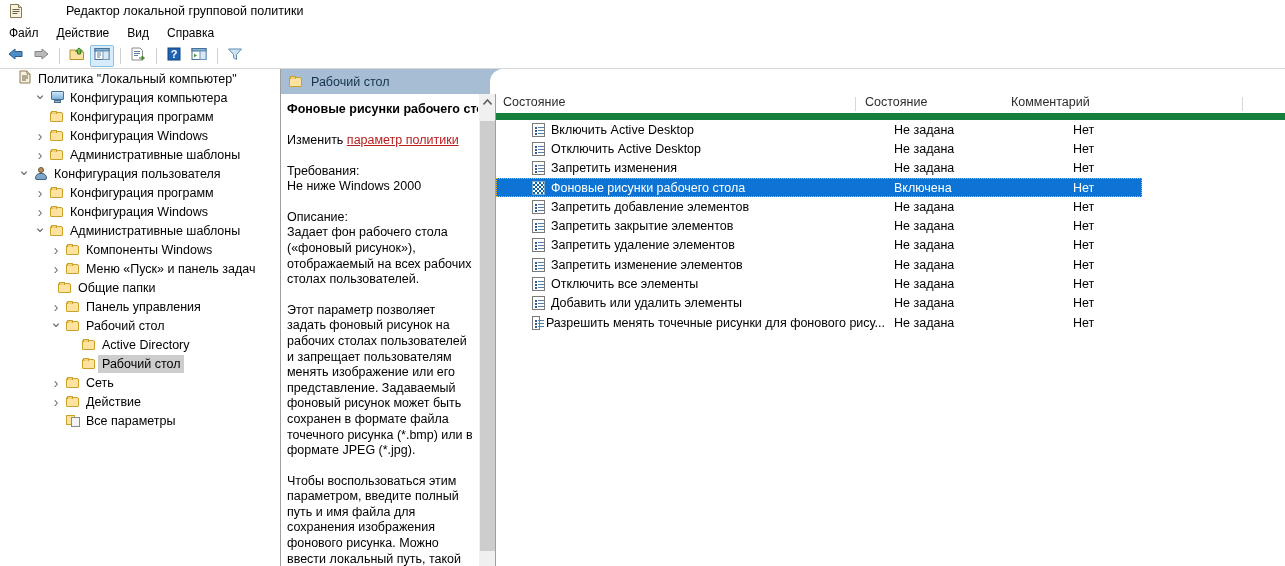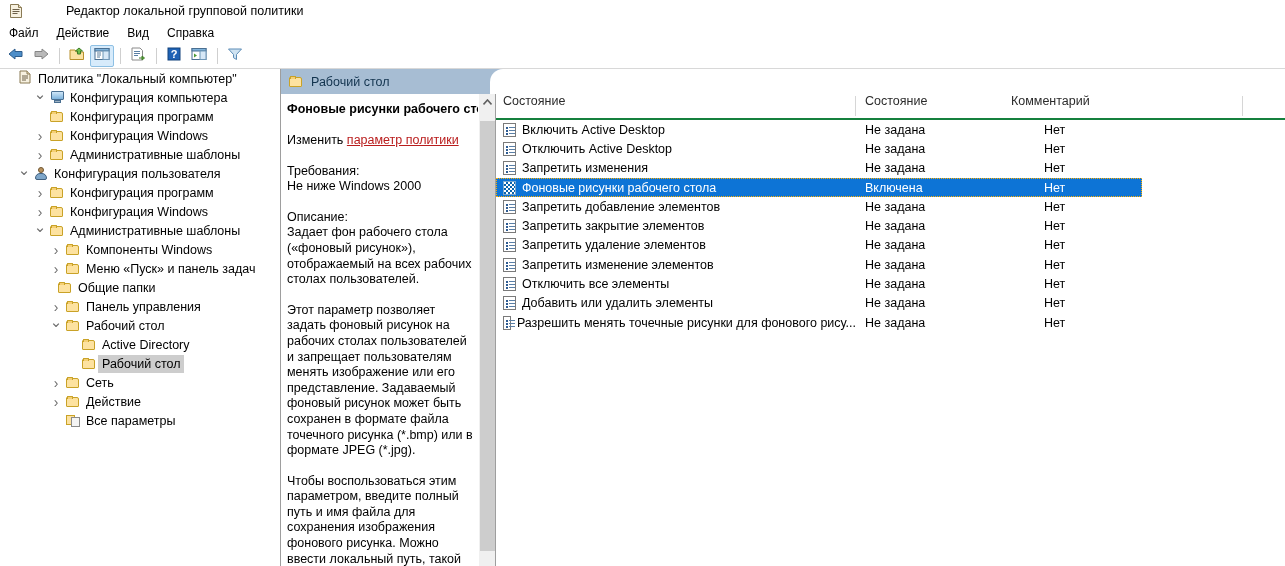--- a/index.html
+++ b/index.html
@@ -336,21 +336,22 @@
   
   .list-panel {
     flex: 1 1 auto;
     position: relative;
     background: #ffffff;
     overflow: hidden;
   }
   .list-header {
     height: 26px;
     display: flex;
-    border-bottom: 2px solid #15803d;
+    align-items: flex-end;
+    border-bottom: 7px solid #15803d;
     position: relative;
     background: #ffffff;
     box-sizing: border-box;
   }
   .lh-cell {
     font-size: 12.5px;
     color: #2b2b2b;
     padding-bottom: 4px;
     position: relative;
     box-sizing: border-box;
@@ -372,20 +373,21 @@
 
   .list-rows { position: relative; }
   .lrow {
     height: 19.3px;
     display: flex;
     align-items: center;
     font-size: 12.5px;
     white-space: nowrap;
     cursor: default;
     box-sizing: border-box;
+    padding-left: 29px;
   }
   .lrow.selected {
     background: #0d74d6;
     color: #ffffff;
     width: 646px;
     outline: 1px dotted #ffb000;
     outline-offset: -1px;
   }
   .lrow .c-name {
     width: 360px; flex: 0 0 360px;

